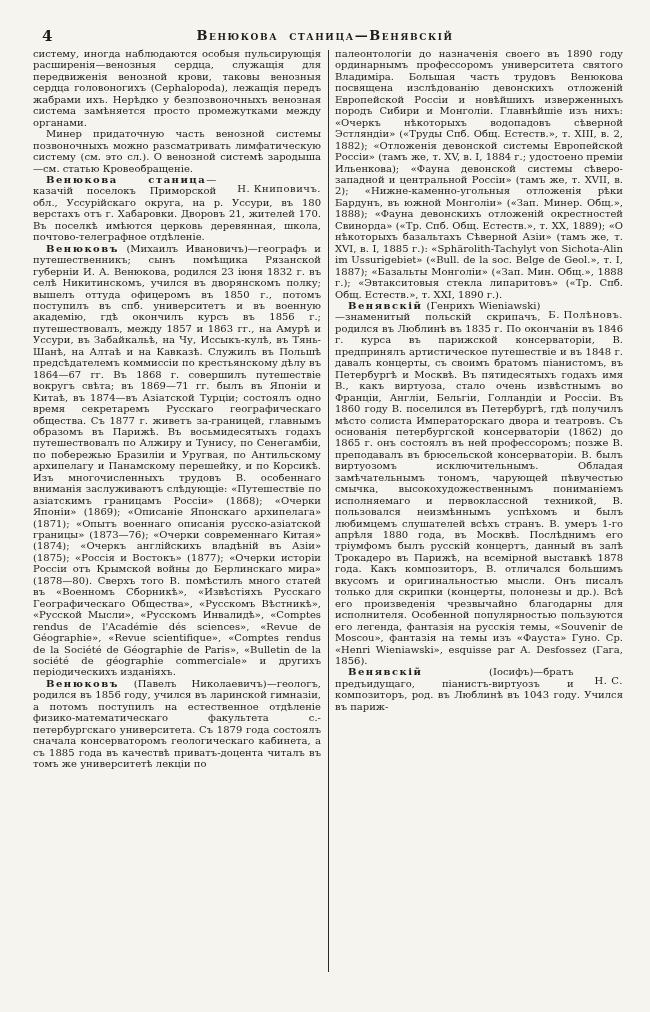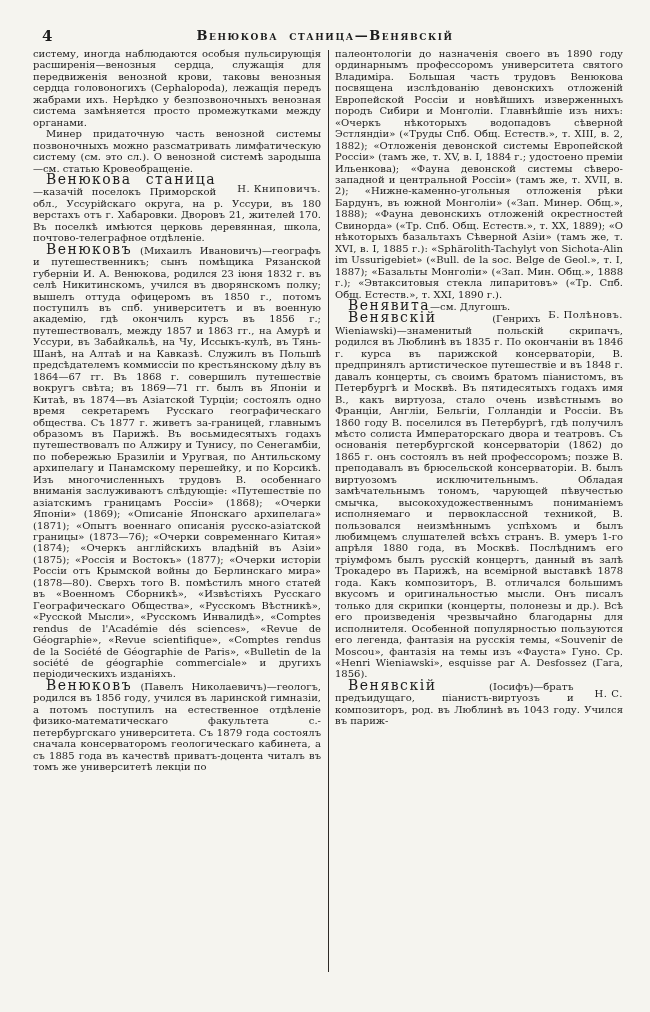--- a/index.html
+++ b/index.html
@@ -28,21 +28,21 @@
   }
   .col{
     width:288px;height:926px;overflow:hidden;
     text-align:justify;
     font-size:10px;line-height:11.45px;
     hyphens:none;
   }
   .divider{width:1px;height:922px;background:var(--rule);margin:2px 5px 0 6px;}
   .para{margin:0;padding:0;text-indent:0;}
   .para.indent{text-indent:13px;}
-  .headword{font-weight:normal;letter-spacing:1.5px;font-size:14px;}
+  .headword{font-weight:bold;letter-spacing:1.5px;font-size:10px;}
   .sig{float:right;letter-spacing:.5px;padding-left:8px;margin-top:20px;}
 </style>
 </head>
 <body>
 
 <div class="page">
   <div class="header">
     <span class="pagenum">4</span>
     <span class="running-title">Венюкова станица—Венявскій</span>
   </div>
@@ -50,18 +50,17 @@
     <div class="col" id="col-left">
         <p class="para"><span>систему, иногда наблюдаются особыя пульсирующія расширенія—венозныя сердца, служащія для передвиженія венозной крови, таковы венозныя сердца головоногихъ (Cephalopoda), лежащія передъ жабрами ихъ. Нерѣдко у безпозвоночныхъ венозная система замѣняется просто промежутками между органами.</span></p>
         <p class="para indent"><span>Минер придаточную часть венозной системы позвоночныхъ можно разсматривать лимфатическую систему (см. это сл.). О венозной системѣ зародыша—см. статью Кровеобращеніе.</span><span class="sig">Н. Книповичъ.</span></p>
         <p class="para indent"><span class="headword">Венюкова станица</span><span>—казачій поселокъ Приморской обл., Уссурійскаго округа, на р. Уссури, въ 180 верстахъ отъ г. Хабаровки. Дворовъ 21, жителей 170. Въ поселкѣ имѣются церковь деревянная, школа, почтово-телеграфное отдѣленіе.</span></p>
         <p class="para indent"><span class="headword">Венюковъ</span><span> (Михаилъ Ивановичъ)—географъ и путешественникъ; сынъ помѣщика Рязанской губерніи И. А. Венюкова, родился 23 іюня 1832 г. въ селѣ Никитинскомъ, учился въ дворянскомъ полку; вышелъ оттуда офицеромъ въ 1850 г., потомъ поступилъ въ спб. университетъ и въ военную академію, гдѣ окончилъ курсъ въ 1856 г.; путешествовалъ, между 1857 и 1863 гг., на Амурѣ и Уссури, въ Забайкальѣ, на Чу, Иссыкъ-кулѣ, въ Тянь-Шанѣ, на Алтаѣ и на Кавказѣ. Служилъ въ Польшѣ предсѣдателемъ коммиссіи по крестьянскому дѣлу въ 1864—67 гг. Въ 1868 г. совершилъ путешествіе вокругъ свѣта; въ 1869—71 гг. былъ въ Японіи и Китаѣ, въ 1874—въ Азіатской Турціи; состоялъ одно время секретаремъ Русскаго географическаго общества. Съ 1877 г. живетъ за-границей, главнымъ образомъ въ Парижѣ. Въ восьмидесятыхъ годахъ путешествовалъ по Алжиру и Тунису, по Сенегамбіи, по побережью Бразиліи и Уругвая, по Антильскому архипелагу и Панамскому перешейку, и по Корсикѣ. Изъ многочисленныхъ трудовъ В. особеннаго вниманія заслуживаютъ слѣдующіе: «Путешествіе по азіатскимъ границамъ Россіи» (1868); «Очерки Японіи» (1869); «Описаніе Японскаго архипелага» (1871); «Опытъ военнаго описанія русско-азіатской границы» (1873—76); «Очерки современнаго Китая» (1874); «Очеркъ англійскихъ владѣній въ Азіи» (1875); «Россія и Востокъ» (1877); «Очерки исторіи Россіи отъ Крымской войны до Берлинскаго мира» (1878—80). Сверхъ того В. помѣстилъ много статей въ «Военномъ Сборникѣ», «Извѣстіяхъ Русскаго Географическаго Общества», «Русскомъ Вѣстникѣ», «Русской Мысли», «Русскомъ Инвалидѣ», «Comptes rendus de l'Académie dés sciences», «Revue de Géographie», «Revue scientifique», «Comptes rendus de la Société de Géographie de Paris», «Bulletin de la société de géographie commerciale» и другихъ періодическихъ изданіяхъ.</span></p>
         <p class="para indent"><span class="headword">Венюковъ</span><span> (Павелъ Николаевичъ)—геологъ, родился въ 1856 году, учился въ ларинской гимназіи, а потомъ поступилъ на естественное отдѣленіе физико-математическаго факультета с.-петербургскаго университета. Съ 1879 года состоялъ сначала консерваторомъ геологическаго кабинета, а съ 1885 года въ качествѣ приватъ-доцента читалъ въ томъ же университетѣ лекціи по</span></p>
       </div>
     <div class="divider"></div>
     <div class="col" id="col-right">
         <p class="para"><span>палеонтологіи до назначенія своего въ 1890 году ординарнымъ профессоромъ университета святого Владиміра. Большая часть трудовъ Венюкова посвящена изслѣдованію девонскихъ отложеній Европейской Россіи и новѣйшихъ изверженныхъ породъ Сибири и Монголіи. Главнѣйшіе изъ нихъ: «Очеркъ нѣкоторыхъ водопадовъ сѣверной Эстляндіи» («Труды Спб. Общ. Естеств.», т. XIII, в. 2, 1882); «Отложенія девонской системы Европейской Россіи» (тамъ же, т. XV, в. I, 1884 г.; удостоено преміи Ильенкова); «Фауна девонской системы сѣверо-западной и центральной Россіи» (тамъ же, т. XVII, в. 2); «Нижне-каменно-угольныя отложенія рѣки Бардунъ, въ южной Монголіи» («Зап. Минер. Общ.», 1888); «Фауна девонскихъ отложеній окрестностей Свинорда» («Тр. Спб. Общ. Естеств.», т. XX, 1889); «О нѣкоторыхъ базальтахъ Сѣверной Азіи» (тамъ же, т. XVI, в. I, 1885 г.): «Sphärolith-Tachylyt von Sichota-Alin im Ussurigebiet» («Bull. de la soc. Belge de Geol.», т. I, 1887); «Базальты Монголіи» («Зап. Мин. Общ.», 1888 г.); «Эвтакситовыя стекла липаритовъ» («Тр. Спб. Общ. Естеств.», т. XXI, 1890 г.).</span><span class="sig">Б. Полѣновъ.</span></p>
-        <p class="para indent"><span class="headword">Венявита</span><span>—см. Длугошъ.</span></p>
         <p class="para indent"><span class="headword">Венявскій</span><span> (Генрихъ Wieniawski)—знаменитый польскій скрипачъ, родился въ Люблинѣ въ 1835 г. По окончаніи въ 1846 г. курса въ парижской консерваторіи, В. предпринялъ артистическое путешествіе и въ 1848 г. давалъ концерты, съ своимъ братомъ піанистомъ, въ Петербургѣ и Москвѣ. Въ пятидесятыхъ годахъ имя В., какъ виртуоза, стало очень извѣстнымъ во Франціи, Англіи, Бельгіи, Голландіи и Россіи. Въ 1860 году В. поселился въ Петербургѣ, гдѣ получилъ мѣсто солиста Императорскаго двора и театровъ. Съ основанія петербургской консерваторіи (1862) до 1865 г. онъ состоялъ въ ней профессоромъ; позже В. преподавалъ въ брюсельской консерваторіи. В. былъ виртуозомъ исключительнымъ. Обладая замѣчательнымъ тономъ, чарующей пѣвучестью смычка, высокохудожественнымъ пониманіемъ исполняемаго и первоклассной техникой, В. пользовался неизмѣннымъ успѣхомъ и былъ любимцемъ слушателей всѣхъ странъ. В. умеръ 1-го апрѣля 1880 года, въ Москвѣ. Послѣднимъ его тріумфомъ былъ русскій концертъ, данный въ залѣ Трокадеро въ Парижѣ, на всемірной выставкѣ 1878 года. Какъ композиторъ, В. отличался большимъ вкусомъ и оригинальностью мысли. Онъ писалъ только для скрипки (концерты, полонезы и др.). Всѣ его произведенія чрезвычайно благодарны для исполнителя. Особенной популярностью пользуются его легенда, фантазія на русскія темы, «Souvenir de Moscou», фантазія на темы изъ «Фауста» Гуно. Ср. «Henri Wieniawski», esquisse par A. Desfossez (Гага, 1856).</span><span class="sig">Н. С.</span></p>
         <p class="para indent"><span class="headword">Венявскій</span><span> (Іосифъ)—братъ предъидущаго, піанистъ-виртуозъ и композиторъ, род. въ Люблинѣ въ 1043 году. Учился въ париж-</span></p>
       </div>
   </div>
 </div>
 
 </body></html>

